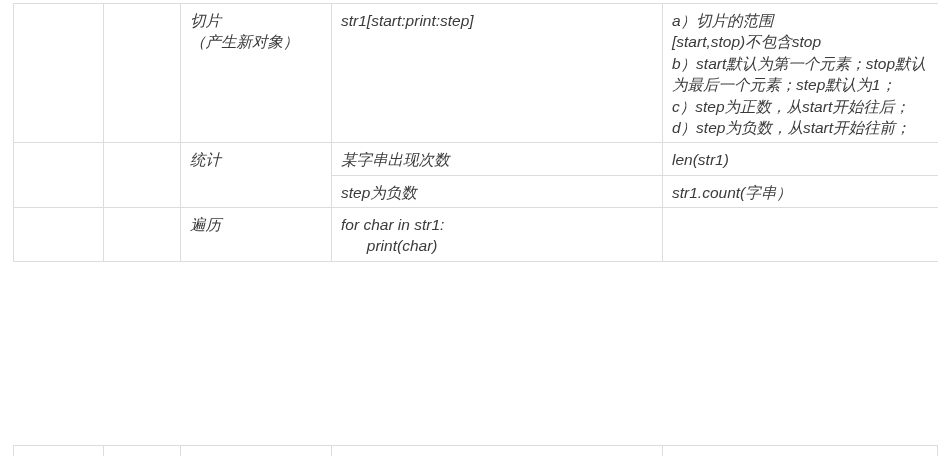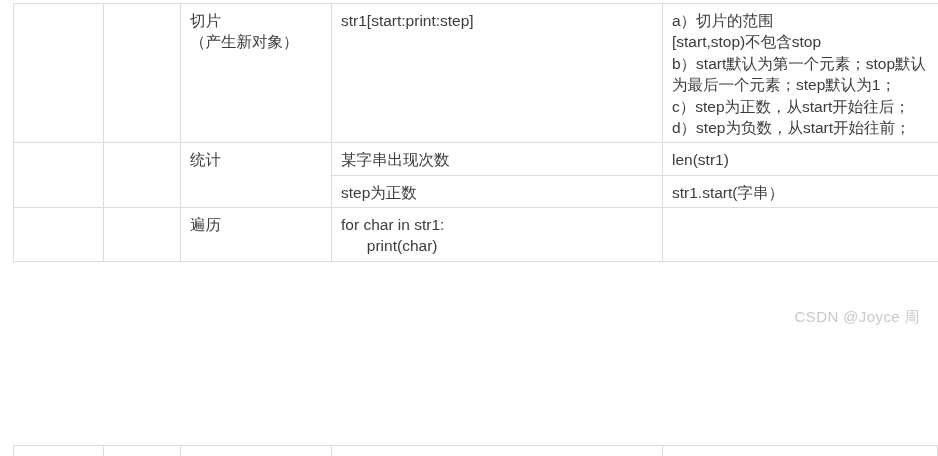--- a/index.html
+++ b/index.html
@@ -17,20 +17,21 @@
     position: relative;
   }
 
   
   .sheet {
     position: absolute;
     left: 0;
     top: 0;
     width: 938px;
     height: 340px;
+    font-style: italic;
   }
 
   table.doc-table {
     position: absolute;
     left: 13px;
     top: 3px;
     border-collapse: collapse;
     table-layout: fixed;
     width: 925px;
   }
@@ -129,22 +130,22 @@
 
       <tr>
         <td class="cell-blank" rowspan="2"></td>
         <td class="cell-blank" rowspan="2"></td>
         <td class="cell-text" rowspan="2">统计</td>
         <td class="cell-text">某字串出现次数</td>
         <td class="cell-text code-block">len(str1)</td>
       </tr>
 
       <tr>
-        <td class="cell-text">step为正数</td>
-        <td class="cell-text code-block">str1.start(字串）</td>
+        <td class="cell-text">step为负数</td>
+        <td class="cell-text code-block">str1.count(字串）</td>
       </tr>
 
       <tr>
         <td class="cell-blank"></td>
         <td class="cell-blank"></td>
         <td class="cell-text">遍历</td>
         <td class="cell-text code-block">for char in str1:
       print(char)</td>
         <td class="cell-text"></td>
       </tr>
@@ -153,15 +154,14 @@
   </table>
 
   <div class="bottom-strip">
     <div class="seg" style="left:0px;   width:90px;"></div>
     <div class="seg" style="left:90px;  width:77px;"></div>
     <div class="seg" style="left:167px; width:151px;"></div>
     <div class="seg" style="left:318px; width:331px;"></div>
     <div class="seg" style="left:649px; width:276px; border-right:1px solid #dcdcdc;"></div>
   </div>
 
-  <div class="watermark">CSDN @Joyce 周</div>
 
 </div>
 
 </body></html>

